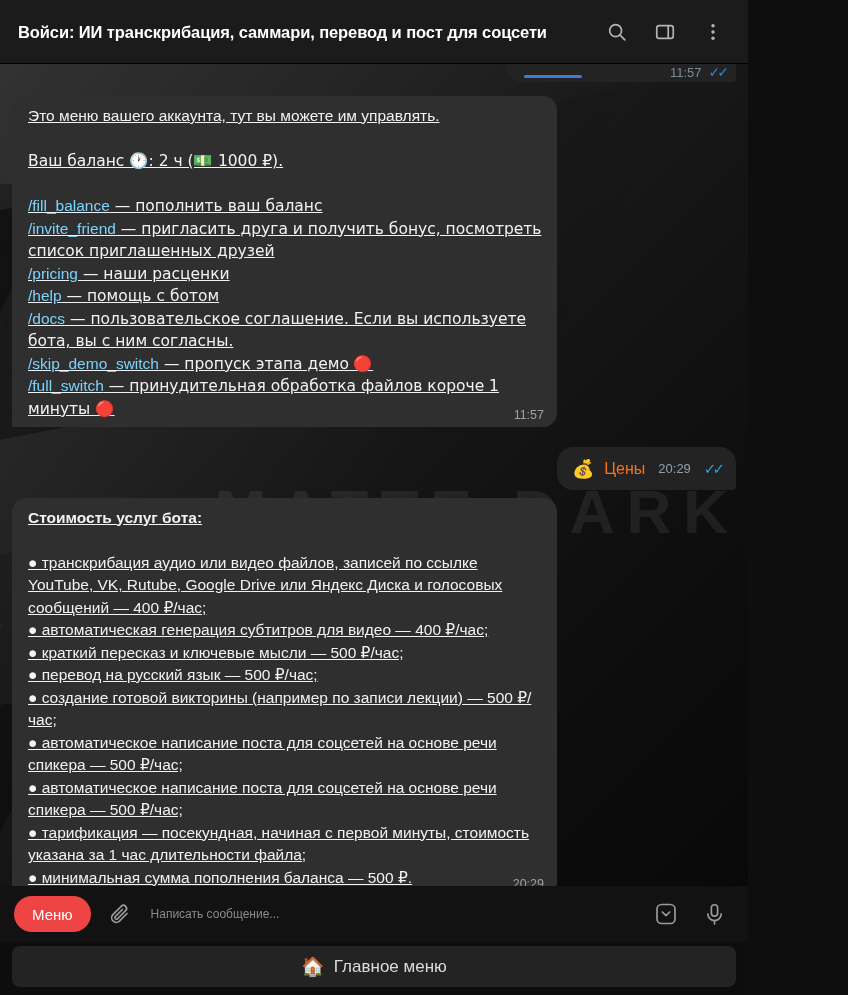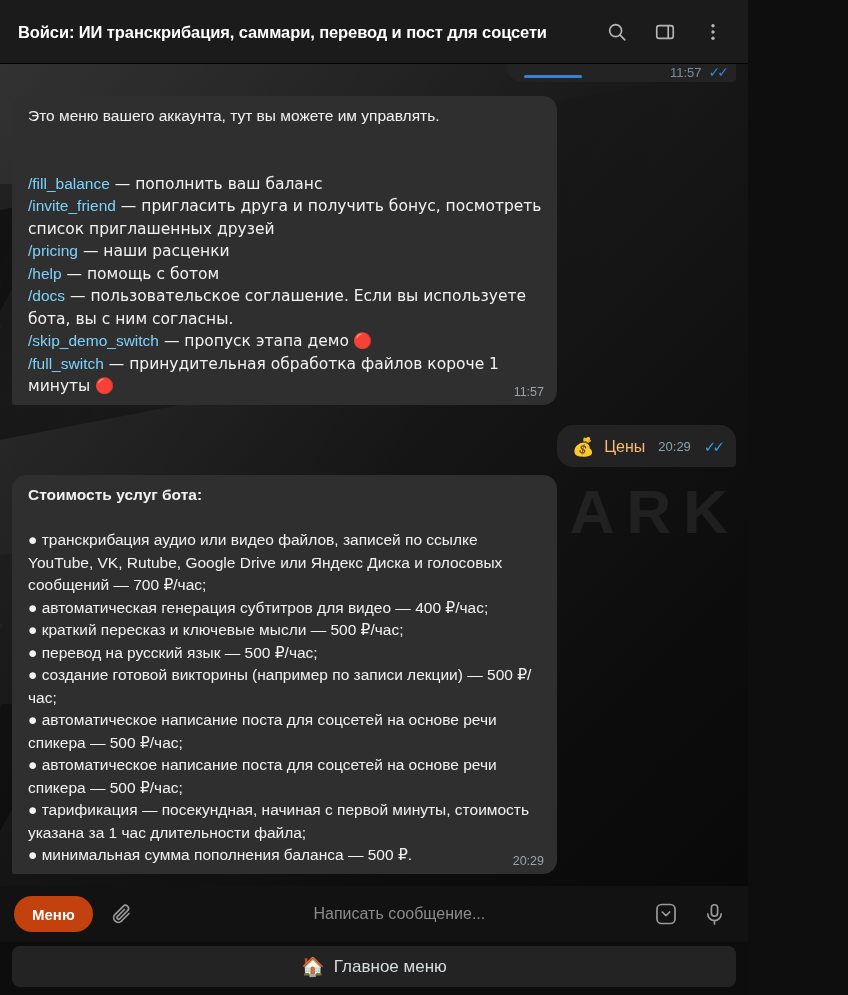--- a/index.html
+++ b/index.html
@@ -98,20 +98,21 @@
     max-width: 545px;
     padding: 9px 13px 7px 16px;
     font-size: 15.5px;
     line-height: 22.5px;
     color: #f2f2f2;
     word-wrap: break-word;
   }
   .bubble.in {
     background: #2f2f2f;
     border-radius: 14px 14px 14px 2px;
+    text-decoration: underline;
   }
   .bubble.out {
     background: #232323;
     border-radius: 16px 16px 4px 16px;
   }
 
   .bubble-top-cut {
     height: 18px; width: 230px; background: #232323;
     border-radius: 0 0 4px 16px; position: relative; overflow: hidden;
   }
@@ -139,21 +140,21 @@
     line-height: 14px;
     white-space: nowrap;
     position: relative; top: 4px;
   }
 
   .out-inline {
     display: flex; align-items: center; gap: 9px;
     padding: 2px 2px 2px 0;
   }
   .out-emoji { font-size: 18px; line-height: 18px; }
-  .out-text { font-size: 16px; color: #fdba74; }
+  .out-text { font-size: 16px; color: #f97316; }
   .out-time { font-size: 13px; color: #8fa0ab; margin-left: 4px; }
   .ticks {
     color: #2f9fe0; font-size: 15px; letter-spacing: -4px;
     display: inline-block; margin-left: 4px;
   }
 
   .spacer-8 { height: 8px; }
   .spacer-14 { height: 14px; }
   .spacer-20 { height: 20px; }
 
@@ -162,39 +163,38 @@
   
   .composer {
     position: relative; z-index: 30;
     flex: 0 0 56px; height: 56px;
     background: #121212;
     display: flex; align-items: center;
     padding: 0 14px 0 14px;
     gap: 0;
   }
   .menu-btn {
-    background: #c2410c; color: #fff;
-    font-size: 15px; font-weight: bold;
+    background: #ef4444; color: #fff;
+    font-size: 15px; font-weight: normal;
     border: none; border-radius: 18px;
     height: 36px; padding: 0 18px;
     cursor: pointer; flex: 0 0 auto;
     font-family: "Liberation Sans", sans-serif;
   }
   .clip-btn {
     width: 46px; height: 44px; display: flex;
     align-items: center; justify-content: center;
     cursor: pointer; flex: 0 0 auto; margin-left: 6px;
   }
   .msg-input {
     flex: 1 1 auto; height: 44px;
     background: transparent; border: none; outline: none;
-    color: #e6e6e6; font-size: 16px;
+    color: #e6e6e6; font-size: 12px;
     padding-left: 8px;
     font-family: "Liberation Sans", sans-serif;
-    text-align: center;
   }
   .msg-input::placeholder { color: #8b8b8b; }
   .comp-right { display: flex; align-items: center; gap: 8px; flex: 0 0 auto; }
   .cicon {
     width: 40px; height: 42px; display: flex;
     align-items: center; justify-content: center; cursor: pointer;
   }
 
   
   .kbd-wrap {
@@ -263,20 +263,21 @@
           </div>
         </div>
       </div>
 
       <div class="spacer-14"></div>
 
       <div class="row in">
         <div class="bubble in">
           <div class="msg-p">Это меню вашего аккаунта, тут вы можете им управлять.</div>
           <div class="msg-blank"></div>
+          <div class="msg-p emoji">Ваш баланс 🕐: 2 ч (💵 1000 ₽).</div>
           <div class="msg-blank"></div>
           <div>
             <div>
               <span class="cmd">/fill_balance</span><span class="emoji"> — пополнить ваш баланс</span>
             </div>
             <div>
               <span class="cmd">/invite_friend</span><span class="emoji"> — пригласить друга и получить бонус, посмотреть список приглашенных друзей</span>
             </div>
             <div>
               <span class="cmd">/pricing</span><span class="emoji"> — наши расценки</span>
@@ -310,21 +311,21 @@
         </div>
       </div>
 
       <div class="spacer-8"></div>
 
       <div class="row in">
         <div class="bubble in">
           <div class="msg-p" style="font-weight:bold;">Стоимость услуг бота:</div>
           <div class="msg-blank"></div>
           <div>
-            <div class="bullet-line">● транскрибация аудио или видео файлов, записей по ссылке YouTube, VK, Rutube, Google Drive или Яндекс Диска и голосовых сообщений  — 700 ₽/час;</div>
+            <div class="bullet-line">● транскрибация аудио или видео файлов, записей по ссылке YouTube, VK, Rutube, Google Drive или Яндекс Диска и голосовых сообщений  — 400 ₽/час;</div>
             <div class="bullet-line">● автоматическая генерация субтитров для видео — 400 ₽/час;</div>
             <div class="bullet-line">● краткий пересказ и ключевые мысли — 500 ₽/час;</div>
             <div class="bullet-line">● перевод на русский язык — 500 ₽/час;</div>
             <div class="bullet-line">● создание готовой викторины (например по записи лекции) — 500 ₽/час;</div>
             <div class="bullet-line">● автоматическое написание поста для соцсетей на основе речи спикера — 500 ₽/час;</div>
             <div class="bullet-line">● автоматическое написание поста для соцсетей на основе речи спикера — 500 ₽/час;</div>
             <div class="bullet-line">● тарификация — посекундная, начиная с первой минуты, стоимость указана за 1 час длительности файла;</div>
             <div class="bullet-line"><span>● минимальная сумма пополнения баланса — 500 ₽.</span><span class="meta">20:29</span></div>
           </div>
         </div>

